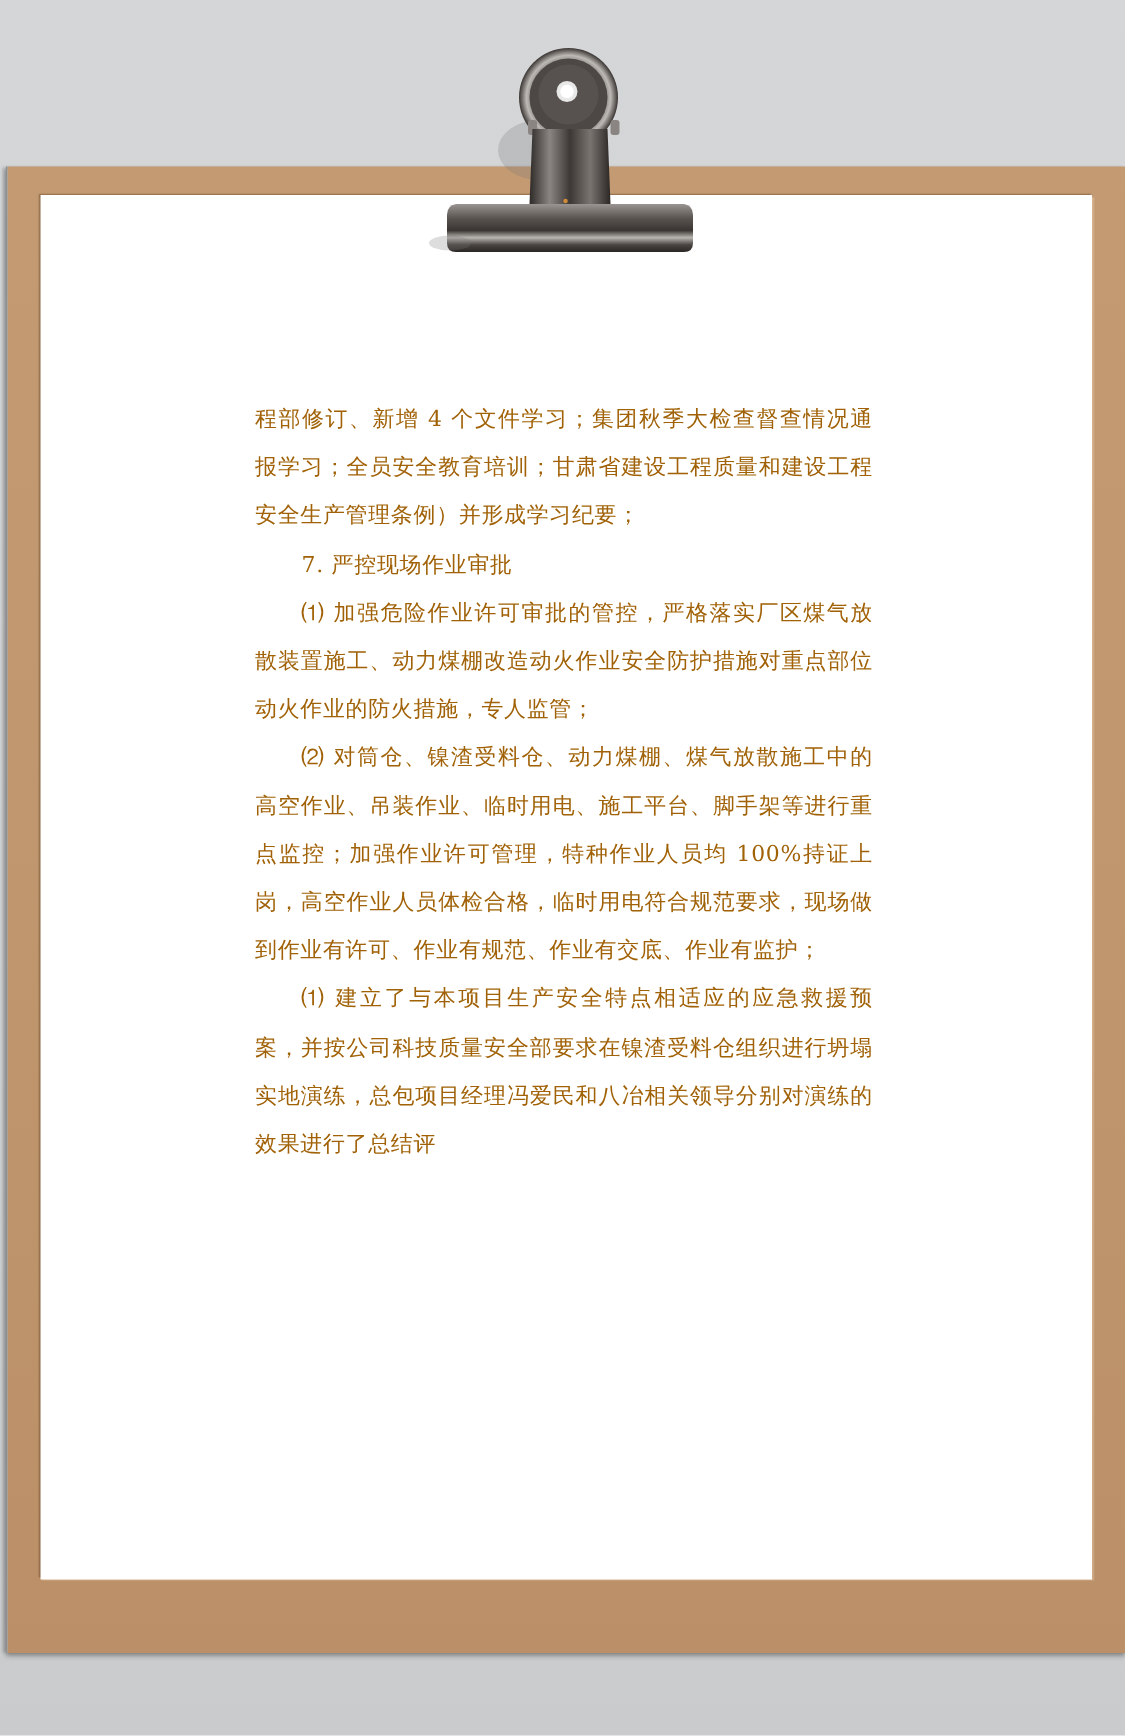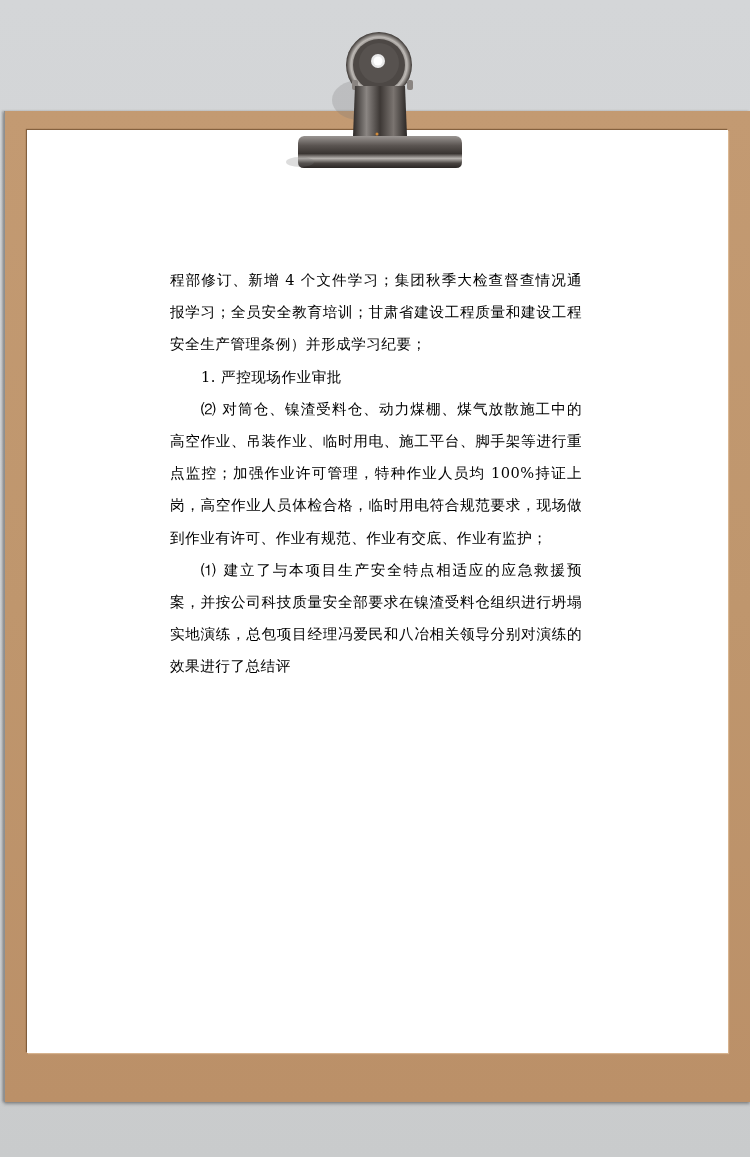--- a/index.html
+++ b/index.html
@@ -39,21 +39,21 @@
     top: 0;
     width: 750px;
     height: 180px;
     pointer-events: none;
   }
   .content {
     position: absolute;
     left: 170px;
     top: 264px;
     width: 412px;
-    color: #000000;
+    color: #a16207;
     font-size: 14.6px;
     line-height: 32.2px;
     letter-spacing: 0.5px;
     text-align: justify;
   }
   .content p {
     margin: 0;
   }
   .indent {
     text-indent: 31px;
@@ -108,16 +108,17 @@
   <path d="M355 86 L405 86 L407 136 L353 136 Z" fill="url(#metalV)"></path>
   <circle cx="377" cy="134" r="1.5" fill="#d08a3a"></circle>
 
   <path d="M304 136 L456 136 Q462 137 462 143 L462 162 Q462 168 456 168 L304 168 Q298 168 298 162 L298 143 Q298 137 304 136 Z" fill="url(#metalH)"></path>
 
   <ellipse cx="300" cy="162" rx="14" ry="5" fill="rgba(120,120,120,0.25)"></ellipse>
 </svg>
 
 <div class="content">
   <p>程部修订、新增 4 个文件学习；集团秋季大检查督查情况通报学习；全员安全教育培训；甘肃省建设工程质量和建设工程安全生产管理条例）并形成学习纪要；</p>
-  <p class="heading">1. 严控现场作业审批</p>
+  <p class="heading">7. 严控现场作业审批</p>
+  <p class="indent">⑴ 加强危险作业许可审批的管控，严格落实厂区煤气放散装置施工、动力煤棚改造动火作业安全防护措施对重点部位动火作业的防火措施，专人监管；</p>
   <p class="indent">⑵ 对筒仓、镍渣受料仓、动力煤棚、煤气放散施工中的高空作业、吊装作业、临时用电、施工平台、脚手架等进行重点监控；加强作业许可管理，特种作业人员均 100%持证上岗，高空作业人员体检合格，临时用电符合规范要求，现场做到作业有许可、作业有规范、作业有交底、作业有监护；</p>
   <p class="indent">⑴ 建立了与本项目生产安全特点相适应的应急救援预案，并按公司科技质量安全部要求在镍渣受料仓组织进行坍塌实地演练，总包项目经理冯爱民和八冶相关领导分别对演练的效果进行了总结评</p>
 </div>
 
 </body></html>

